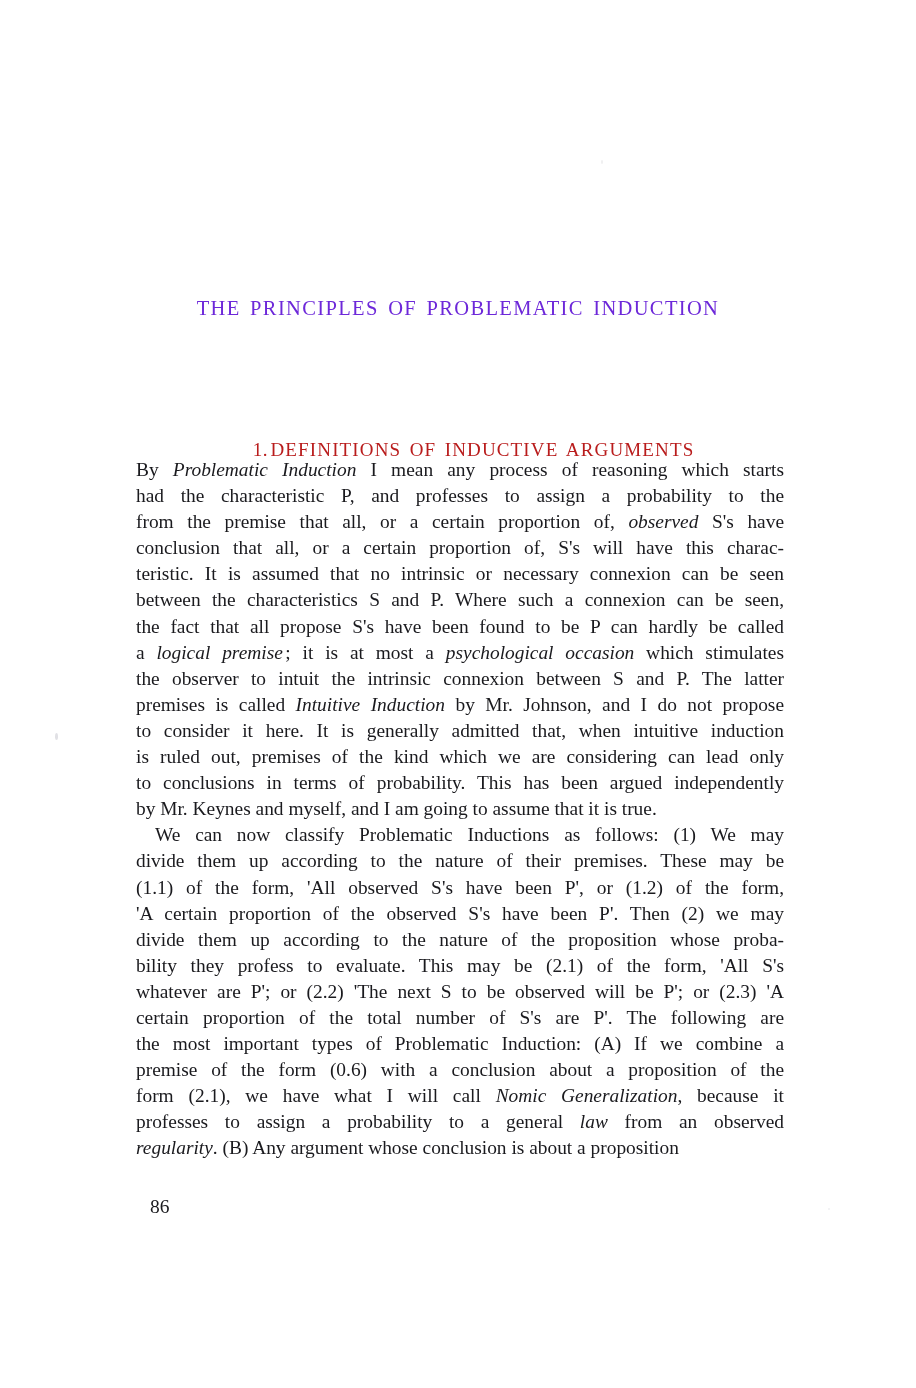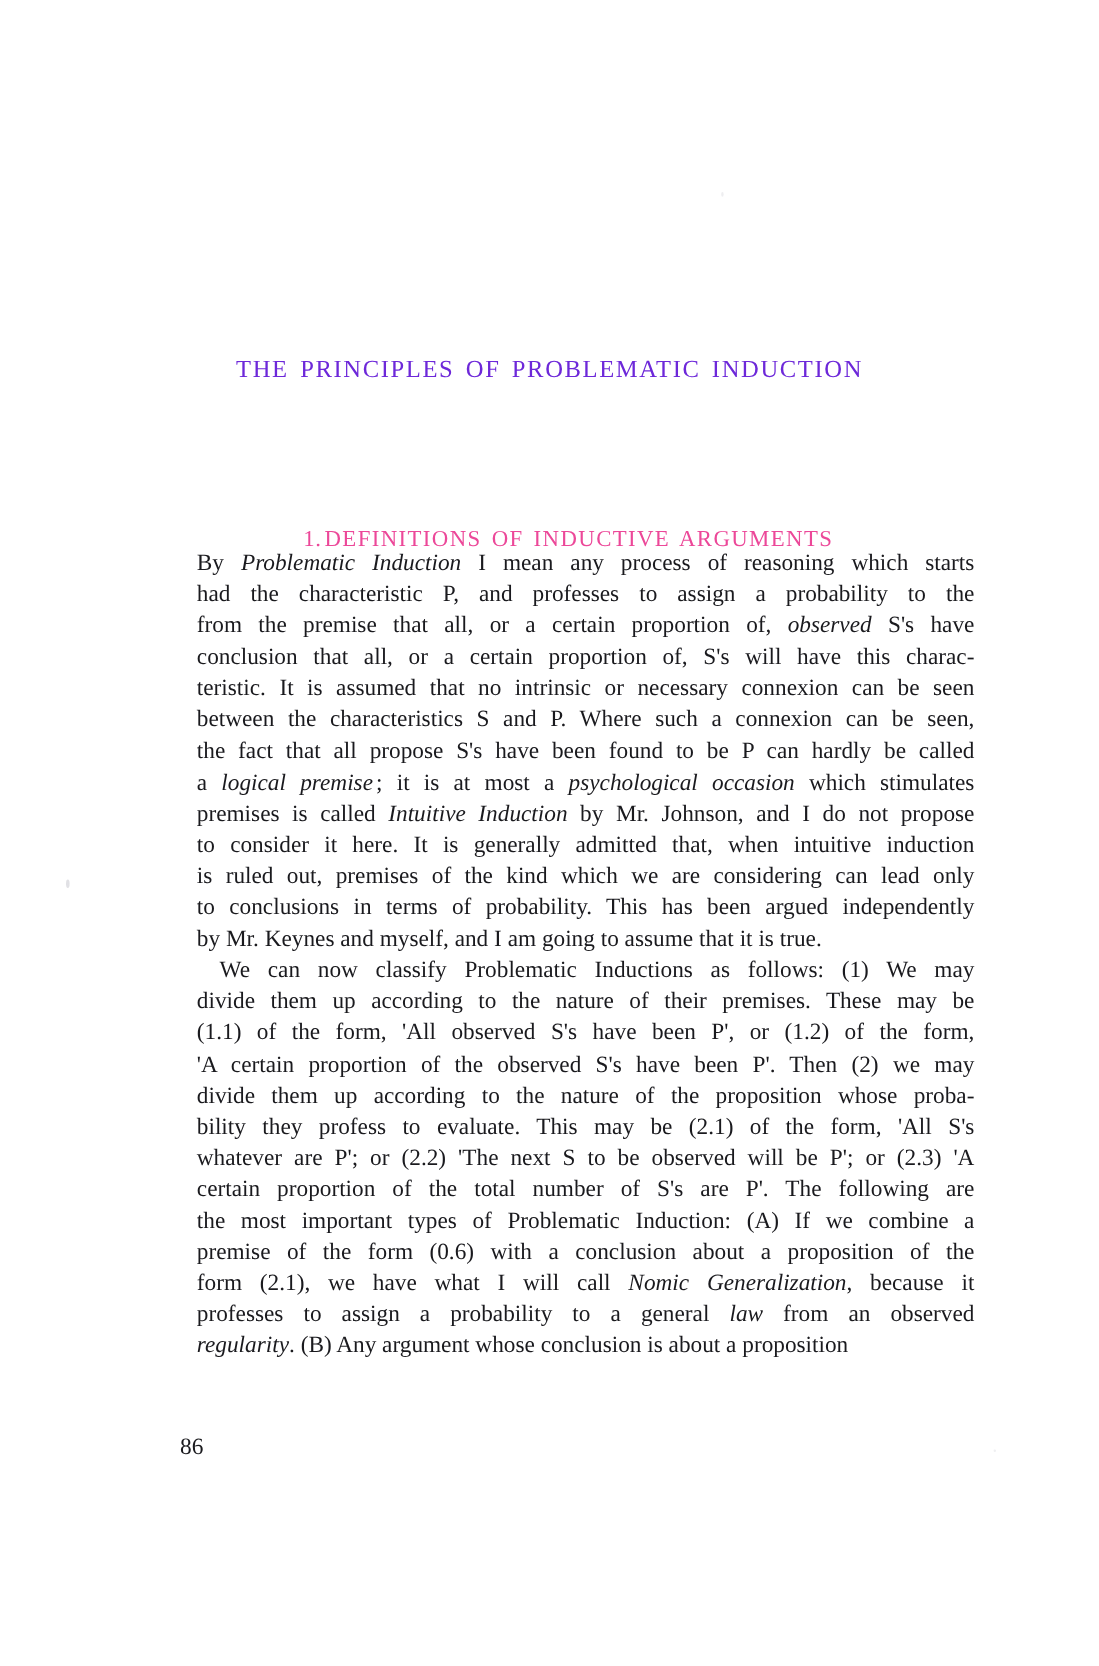--- a/index.html
+++ b/index.html
@@ -36,39 +36,38 @@
   
   .section-heading {
     position: absolute;
     left: 0;
     top: 419px;
     width: 916px;
     text-align: center;
     font-size: 16.5px;
     letter-spacing: 1.15px;
     word-spacing: 2.5px;
-    color: #ec4899;
+    color: #b91c1c;
     white-space: pre;
   }
   .section-heading .num {
     font-size: 19px;
     letter-spacing: 0.5px;
   }
   .section-heading .sc {
     font-variant: small-caps;
     font-size: 19px;
   }
 
   
   .body-block {
     position: absolute;
     left: 136px;
     top: 457px;
     width: 648px;
-    margin-left: 28px;
   }
   .ln {
     display: block;
     height: 26.1px;
     line-height: 26.1px;
     font-size: 19.4px;
     white-space: pre;
     color: #1a1a1e;
   }
   
@@ -123,20 +122,21 @@
 
   <div class="body-block" id="body-block">
       <div class="ln just"><span>By </span><i>Problematic Induction</i><span> I mean any process of reasoning which starts</span></div>
       <div class="ln just"><span>had the characteristic P, and professes to assign a probability to the</span></div>
       <div class="ln just"><span>from the premise that all, or a certain proportion of, </span><i>observed</i><span> S's have</span></div>
       <div class="ln just"><span>conclusion that all, or a certain proportion of, S's will have this charac-</span></div>
       <div class="ln just"><span>teristic. It is assumed that no intrinsic or necessary connexion can be seen</span></div>
       <div class="ln just"><span>between the characteristics S and P. Where such a connexion can be seen,</span></div>
       <div class="ln just"><span>the fact that all propose S's have been found to be P can hardly be called</span></div>
       <div class="ln just"><span>a </span><i>logical premise</i><span class="thin"></span><span>; it is at most a </span><i>psychological occasion</i><span> which stimulates</span></div>
+      <div class="ln just"><span>the observer to intuit the intrinsic connexion between S and P. The latter</span></div>
       <div class="ln just"><span>premises is called </span><i>Intuitive Induction</i><span> by Mr. Johnson, and I do not propose</span></div>
       <div class="ln just"><span>to consider it here. It is generally admitted that, when intuitive induction</span></div>
       <div class="ln just"><span>is ruled out, premises of the kind which we are considering can lead only</span></div>
       <div class="ln just"><span>to conclusions in terms of probability. This has been argued independently</span></div>
       <div class="ln"><span>by Mr. Keynes and myself, and I am going to assume that it is true.</span></div>
       <div class="ln just"><span class="indent"></span><span>We can now classify Problematic Inductions as follows: (1) We may</span></div>
       <div class="ln just"><span>divide them up according to the nature of their premises. These may be</span></div>
       <div class="ln just"><span>(1.1) of the form, 'All observed S's have been P', or (1.2) of the form,</span></div>
       <div class="ln just"><span>'A certain proportion of the observed S's have been P'. Then (2) we may</span></div>
       <div class="ln just"><span>divide them up according to the nature of the proposition whose proba-</span></div>

